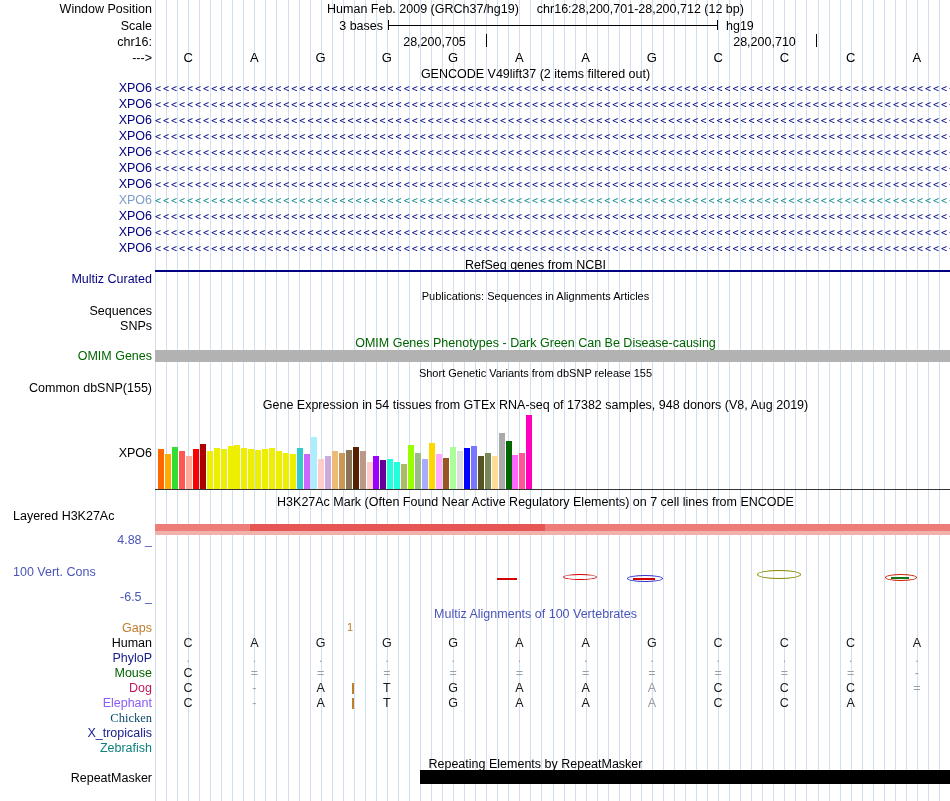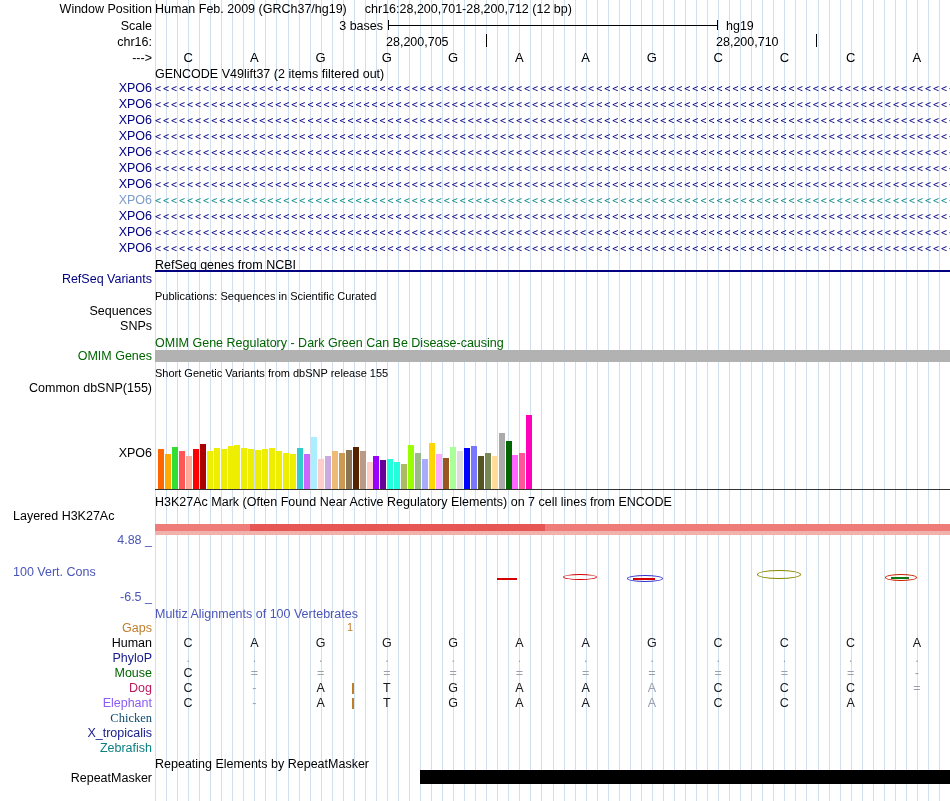--- a/index.html
+++ b/index.html
@@ -2,29 +2,29 @@
 <html><head>
 <meta charset="utf-8">
 <style>
   *{margin:0;padding:0;box-sizing:border-box}
   html,body{background:#fff}
   #browser{position:relative;width:950px;height:801px;background:#fff;overflow:hidden;
     font-family:"Liberation Sans","DejaVu Sans",sans-serif;font-size:12.5px;color:#000}
   .abs{position:absolute;white-space:nowrap}
   .lbl{position:absolute;left:0;width:152px;text-align:right;white-space:nowrap}
   .lbl-left{position:absolute;left:13px;text-align:left;white-space:nowrap}
-  .hdr{position:absolute;left:155px;width:684px;white-space:nowrap}
+  .hdr{position:absolute;left:155px;width:761px;text-align:center;white-space:nowrap}
   .small{font-size:11px}
   .navy{color:#000080}
   .green{color:#006400}
   .blue{color:#4a55b8}
   .gridlines{position:absolute;left:155px;top:0;width:795px;height:801px;
     background:repeating-linear-gradient(to right,rgba(170,198,224,.55) 0 1px,transparent 1px 11.042px)}
   .tick{position:absolute;top:34px;width:1px;height:13px;background:#000}
-  .coordtext{text-align:left}
+  .coordtext{text-align:center}
   .scalebar{position:absolute;left:388px;top:20px;width:330px;height:10px;
     border-left:1px solid #000;border-right:1px solid #000;
     background:linear-gradient(#000,#000) 50% 50%/100% 1px no-repeat}
   .base-cell{position:absolute;top:50px;width:66.25px;height:15px;text-align:center;font-size:13px}
   .chevrons{position:absolute;left:155px;width:795px;height:15px;overflow:hidden;
     font-size:10px;line-height:15px;letter-spacing:2px;white-space:nowrap;
     font-family:"DejaVu Sans Mono",monospace}
   .gtex-bar{position:absolute;width:6px}
   .aln-cell{position:absolute;width:66.25px;height:15px;line-height:15px;text-align:center;font-size:12.5px}
   .gapnum{position:absolute;width:20px;text-align:center;font-size:11px}
@@ -89,33 +89,34 @@
       <div class="chevrons" style="top: 161px; color: rgb(0, 0, 128);">&lt;&lt;&lt;&lt;&lt;&lt;&lt;&lt;&lt;&lt;&lt;&lt;&lt;&lt;&lt;&lt;&lt;&lt;&lt;&lt;&lt;&lt;&lt;&lt;&lt;&lt;&lt;&lt;&lt;&lt;&lt;&lt;&lt;&lt;&lt;&lt;&lt;&lt;&lt;&lt;&lt;&lt;&lt;&lt;&lt;&lt;&lt;&lt;&lt;&lt;&lt;&lt;&lt;&lt;&lt;&lt;&lt;&lt;&lt;&lt;&lt;&lt;&lt;&lt;&lt;&lt;&lt;&lt;&lt;&lt;&lt;&lt;&lt;&lt;&lt;&lt;&lt;&lt;&lt;&lt;&lt;&lt;&lt;&lt;&lt;&lt;&lt;&lt;&lt;&lt;&lt;&lt;&lt;&lt;&lt;&lt;&lt;&lt;&lt;&lt;&lt;&lt;&lt;&lt;&lt;&lt;&lt;&lt;&lt;&lt;&lt;&lt;&lt;&lt;&lt;&lt;&lt;&lt;&lt;&lt;&lt;&lt;&lt;&lt;&lt;&lt;&lt;&lt;&lt;&lt;</div>
       <div class="chevrons" style="top: 177px; color: rgb(0, 0, 128);">&lt;&lt;&lt;&lt;&lt;&lt;&lt;&lt;&lt;&lt;&lt;&lt;&lt;&lt;&lt;&lt;&lt;&lt;&lt;&lt;&lt;&lt;&lt;&lt;&lt;&lt;&lt;&lt;&lt;&lt;&lt;&lt;&lt;&lt;&lt;&lt;&lt;&lt;&lt;&lt;&lt;&lt;&lt;&lt;&lt;&lt;&lt;&lt;&lt;&lt;&lt;&lt;&lt;&lt;&lt;&lt;&lt;&lt;&lt;&lt;&lt;&lt;&lt;&lt;&lt;&lt;&lt;&lt;&lt;&lt;&lt;&lt;&lt;&lt;&lt;&lt;&lt;&lt;&lt;&lt;&lt;&lt;&lt;&lt;&lt;&lt;&lt;&lt;&lt;&lt;&lt;&lt;&lt;&lt;&lt;&lt;&lt;&lt;&lt;&lt;&lt;&lt;&lt;&lt;&lt;&lt;&lt;&lt;&lt;&lt;&lt;&lt;&lt;&lt;&lt;&lt;&lt;&lt;&lt;&lt;&lt;&lt;&lt;&lt;&lt;&lt;&lt;&lt;&lt;&lt;</div>
       <div class="chevrons" style="top: 193px; color: rgb(15, 138, 138);">&lt;&lt;&lt;&lt;&lt;&lt;&lt;&lt;&lt;&lt;&lt;&lt;&lt;&lt;&lt;&lt;&lt;&lt;&lt;&lt;&lt;&lt;&lt;&lt;&lt;&lt;&lt;&lt;&lt;&lt;&lt;&lt;&lt;&lt;&lt;&lt;&lt;&lt;&lt;&lt;&lt;&lt;&lt;&lt;&lt;&lt;&lt;&lt;&lt;&lt;&lt;&lt;&lt;&lt;&lt;&lt;&lt;&lt;&lt;&lt;&lt;&lt;&lt;&lt;&lt;&lt;&lt;&lt;&lt;&lt;&lt;&lt;&lt;&lt;&lt;&lt;&lt;&lt;&lt;&lt;&lt;&lt;&lt;&lt;&lt;&lt;&lt;&lt;&lt;&lt;&lt;&lt;&lt;&lt;&lt;&lt;&lt;&lt;&lt;&lt;&lt;&lt;&lt;&lt;&lt;&lt;&lt;&lt;&lt;&lt;&lt;&lt;&lt;&lt;&lt;&lt;&lt;&lt;&lt;&lt;&lt;&lt;&lt;&lt;&lt;&lt;&lt;&lt;&lt;&lt;</div>
       <div class="chevrons" style="top: 209px; color: rgb(0, 0, 128);">&lt;&lt;&lt;&lt;&lt;&lt;&lt;&lt;&lt;&lt;&lt;&lt;&lt;&lt;&lt;&lt;&lt;&lt;&lt;&lt;&lt;&lt;&lt;&lt;&lt;&lt;&lt;&lt;&lt;&lt;&lt;&lt;&lt;&lt;&lt;&lt;&lt;&lt;&lt;&lt;&lt;&lt;&lt;&lt;&lt;&lt;&lt;&lt;&lt;&lt;&lt;&lt;&lt;&lt;&lt;&lt;&lt;&lt;&lt;&lt;&lt;&lt;&lt;&lt;&lt;&lt;&lt;&lt;&lt;&lt;&lt;&lt;&lt;&lt;&lt;&lt;&lt;&lt;&lt;&lt;&lt;&lt;&lt;&lt;&lt;&lt;&lt;&lt;&lt;&lt;&lt;&lt;&lt;&lt;&lt;&lt;&lt;&lt;&lt;&lt;&lt;&lt;&lt;&lt;&lt;&lt;&lt;&lt;&lt;&lt;&lt;&lt;&lt;&lt;&lt;&lt;&lt;&lt;&lt;&lt;&lt;&lt;&lt;&lt;&lt;&lt;&lt;&lt;&lt;&lt;</div>
       <div class="chevrons" style="top: 225px; color: rgb(0, 0, 128);">&lt;&lt;&lt;&lt;&lt;&lt;&lt;&lt;&lt;&lt;&lt;&lt;&lt;&lt;&lt;&lt;&lt;&lt;&lt;&lt;&lt;&lt;&lt;&lt;&lt;&lt;&lt;&lt;&lt;&lt;&lt;&lt;&lt;&lt;&lt;&lt;&lt;&lt;&lt;&lt;&lt;&lt;&lt;&lt;&lt;&lt;&lt;&lt;&lt;&lt;&lt;&lt;&lt;&lt;&lt;&lt;&lt;&lt;&lt;&lt;&lt;&lt;&lt;&lt;&lt;&lt;&lt;&lt;&lt;&lt;&lt;&lt;&lt;&lt;&lt;&lt;&lt;&lt;&lt;&lt;&lt;&lt;&lt;&lt;&lt;&lt;&lt;&lt;&lt;&lt;&lt;&lt;&lt;&lt;&lt;&lt;&lt;&lt;&lt;&lt;&lt;&lt;&lt;&lt;&lt;&lt;&lt;&lt;&lt;&lt;&lt;&lt;&lt;&lt;&lt;&lt;&lt;&lt;&lt;&lt;&lt;&lt;&lt;&lt;&lt;&lt;&lt;&lt;&lt;&lt;</div>
       <div class="chevrons" style="top: 241px; color: rgb(0, 0, 128);">&lt;&lt;&lt;&lt;&lt;&lt;&lt;&lt;&lt;&lt;&lt;&lt;&lt;&lt;&lt;&lt;&lt;&lt;&lt;&lt;&lt;&lt;&lt;&lt;&lt;&lt;&lt;&lt;&lt;&lt;&lt;&lt;&lt;&lt;&lt;&lt;&lt;&lt;&lt;&lt;&lt;&lt;&lt;&lt;&lt;&lt;&lt;&lt;&lt;&lt;&lt;&lt;&lt;&lt;&lt;&lt;&lt;&lt;&lt;&lt;&lt;&lt;&lt;&lt;&lt;&lt;&lt;&lt;&lt;&lt;&lt;&lt;&lt;&lt;&lt;&lt;&lt;&lt;&lt;&lt;&lt;&lt;&lt;&lt;&lt;&lt;&lt;&lt;&lt;&lt;&lt;&lt;&lt;&lt;&lt;&lt;&lt;&lt;&lt;&lt;&lt;&lt;&lt;&lt;&lt;&lt;&lt;&lt;&lt;&lt;&lt;&lt;&lt;&lt;&lt;&lt;&lt;&lt;&lt;&lt;&lt;&lt;&lt;&lt;&lt;&lt;&lt;&lt;&lt;&lt;</div>
     </div>
 
   <div class="hdr" style="top:258px">RefSeq genes from NCBI</div>
   <div class="abs" style="top:270px;left:155px;width:795px;height:2px;background:#000080"></div>
-  <div class="lbl navy" style="top:272px">RefSeq Variants</div>
-
-  <div class="hdr small" style="top:290px">Publications: Sequences in Scientific Curated</div>
+  <div class="lbl navy" style="top:272px">Multiz Curated</div>
+
+  <div class="hdr small" style="top:290px">Publications: Sequences in Alignments Articles</div>
   <div class="lbl" style="top:304px">Sequences</div>
   <div class="lbl" style="top:319px">SNPs</div>
 
-  <div class="hdr green" style="top:336px">OMIM Gene Regulatory - Dark Green Can Be Disease-causing</div>
+  <div class="hdr green" style="top:336px">OMIM Genes Phenotypes - Dark Green Can Be Disease-causing</div>
   <div class="abs" style="top:350px;left:155px;width:795px;height:12px;background:#b2b2b2"></div>
   <div class="lbl green" style="top:349px">OMIM Genes</div>
 
   <div class="hdr small" style="top:367px">Short Genetic Variants from dbSNP release 155</div>
   <div class="lbl" style="top:381px">Common dbSNP(155)</div>
 
+  <div class="hdr" style="top:398px">Gene Expression in 54 tissues from GTEx RNA-seq of 17382 samples, 948 donors (V8, Aug 2019)</div>
   <div class="lbl" style="top:446px">XPO6</div>
   <div id="gtex-bars">
       <div class="gtex-bar" style="left: 158px; top: 449px; height: 40px; background: rgb(255, 102, 0);"></div>
       <div class="gtex-bar" style="left: 164.95px; top: 454px; height: 35px; background: rgb(255, 170, 0);"></div>
       <div class="gtex-bar" style="left: 171.9px; top: 447px; height: 42px; background: rgb(51, 221, 51);"></div>
       <div class="gtex-bar" style="left: 178.85px; top: 451px; height: 38px; background: rgb(255, 85, 85);"></div>
       <div class="gtex-bar" style="left: 185.8px; top: 456px; height: 33px; background: rgb(255, 170, 153);"></div>
       <div class="gtex-bar" style="left: 192.75px; top: 449px; height: 40px; background: rgb(255, 0, 0);"></div>
       <div class="gtex-bar" style="left: 199.7px; top: 444px; height: 45px; background: rgb(170, 0, 0);"></div>
       <div class="gtex-bar" style="left: 206.65px; top: 451px; height: 38px; background: rgb(238, 238, 0);"></div>

